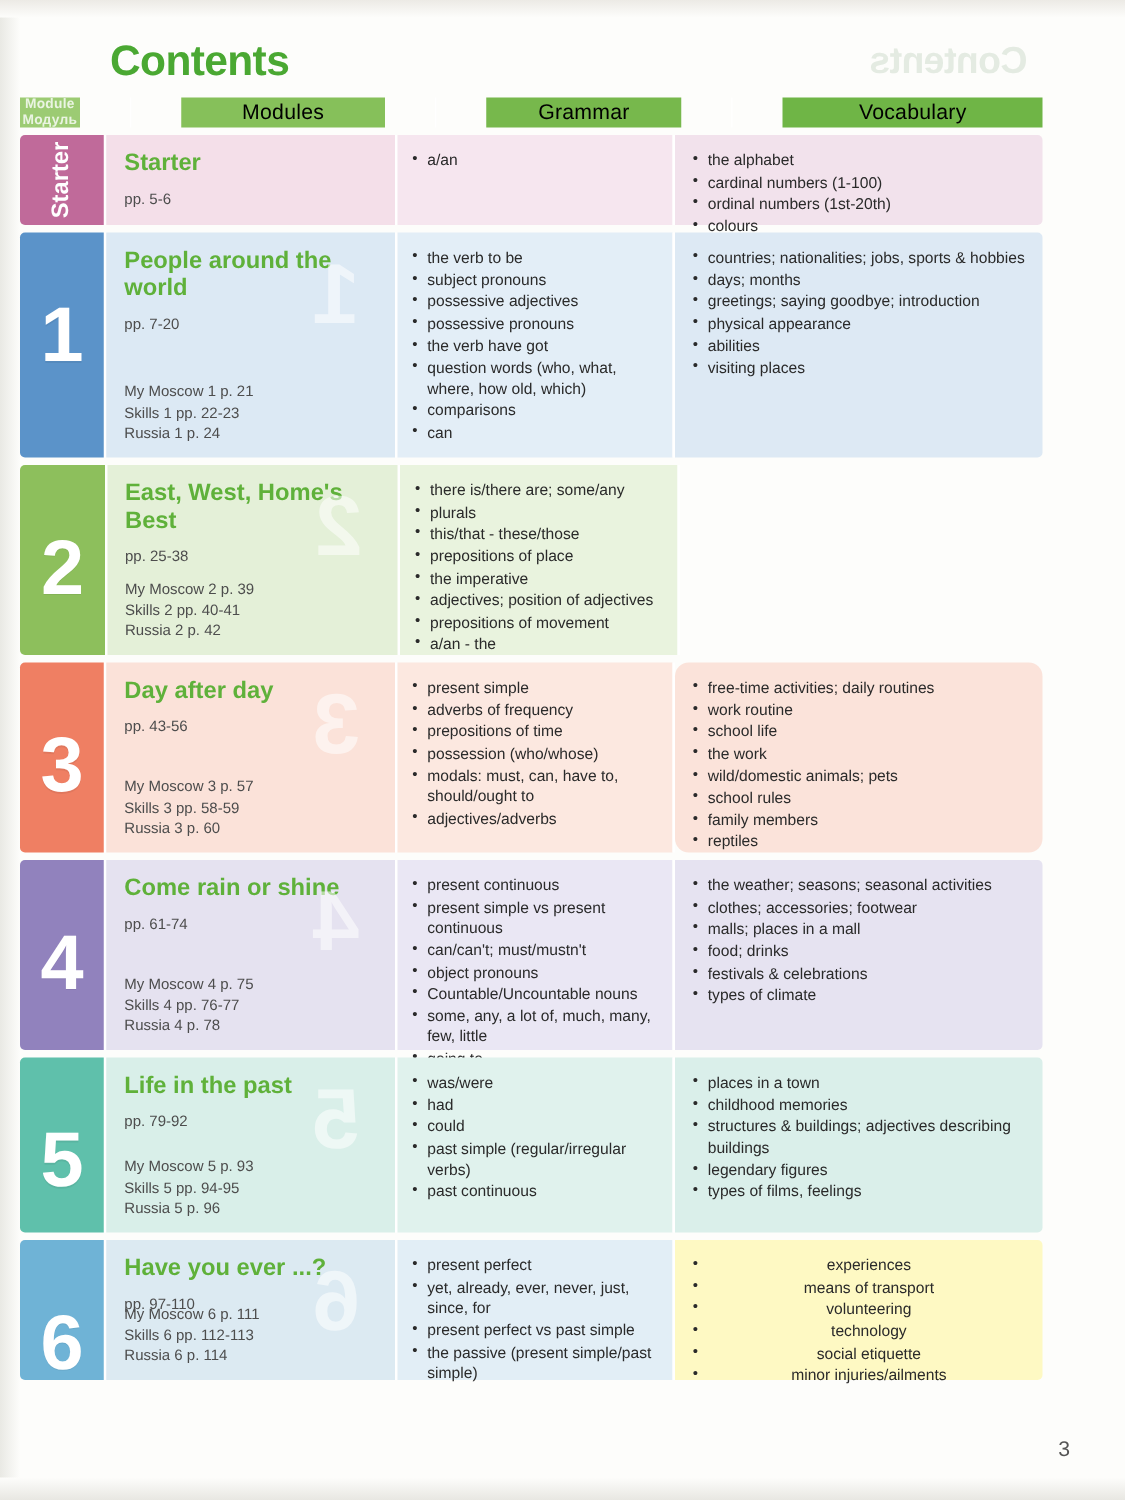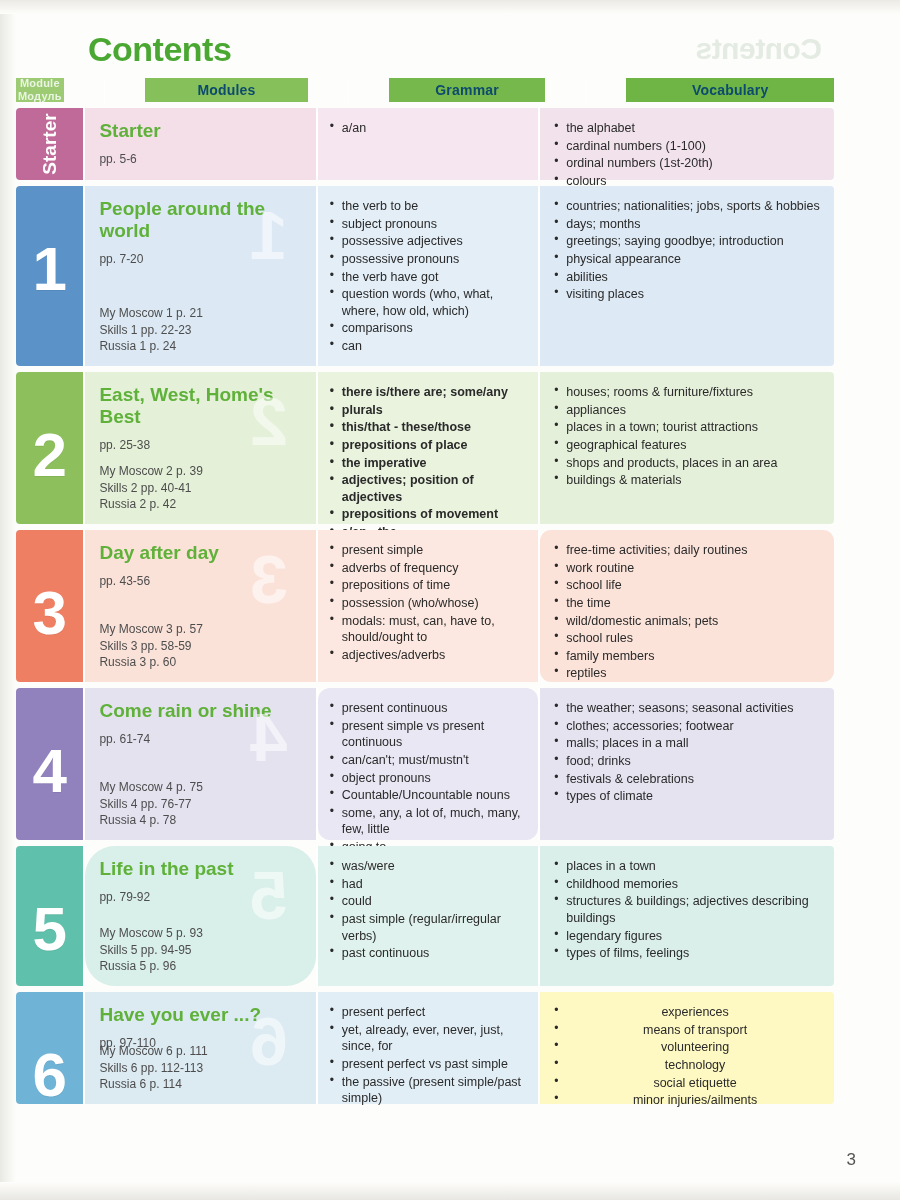--- a/index.html
+++ b/index.html
@@ -60,23 +60,23 @@
     top: 78px;
     width: 818px;
   }
   .header-row {
     display: flex;
     height: 24px;
     margin-left: 0px;
     gap: 40px;
   }
   .hcell {
-    color: #0c4a6e;
-    font-size: 14px;
-    font-weight: bold;
+    color: #000000;
+    font-size: 17px;
+    font-weight: normal;
     display: flex;
     align-items: center;
     justify-content: center;
     letter-spacing: 0.2px;
   }
   .h-index {
     width: 68px;
     background: #9ccb73;
     font-size: 11px;
     color: #eaf4e2;
@@ -312,43 +312,33 @@
             <div class="mod-title">East, West, Home's Best</div>
             <div class="mod-pages">pp. 25-38</div>
             <div class="mod-extra">
               <div>My Moscow 2 p. 39</div>
               <div>Skills 2 pp. 40-41</div>
               <div>Russia 2 p. 42</div>
             </div>
             <div class="ghost-num">2</div>
           </div>
           <div class="sep"></div>
-          <div class="gram-cell" style="background: rgb(233, 243, 222); font-weight: bold;">
+          <div class="gram-cell" style="background: rgb(233, 243, 222);">
             <ul class="items">
               <li>there is/there are; some/any</li>
               <li>plurals</li>
               <li>this/that - these/those</li>
               <li>prepositions of place</li>
               <li>the imperative</li>
               <li>adjectives; position of adjectives</li>
               <li>prepositions of movement</li>
               <li>a/an - the</li>
             </ul>
           </div>
           <div class="sep"></div>
-          <div class="vocab-cell" style="background: rgb(229, 240, 218);">
-            <ul class="items">
-              <li>houses; rooms &amp; furniture/fixtures</li>
-              <li>appliances</li>
-              <li>places in a town; tourist attractions</li>
-              <li>geographical features</li>
-              <li>shops and products, places in an area</li>
-              <li>buildings &amp; materials</li>
-            </ul>
-          </div>
         </div>
         <div class="row" style="height: 152px;">
           <div class="num-cell" style="background: rgb(239, 127, 99);">
             <div class="big">3</div>
           </div>
           <div class="sep"></div>
           <div class="mod-cell" style="background: rgb(251, 226, 217);">
             <div class="mod-title">Day after day</div>
             <div class="mod-pages">pp. 43-56</div>
             <div class="mod-extra">
@@ -368,21 +358,21 @@
               <li>modals: must, can, have to, should/ought to</li>
               <li>adjectives/adverbs</li>
             </ul>
           </div>
           <div class="sep"></div>
           <div class="vocab-cell" style="background: rgb(251, 227, 218); border-radius: 11px;">
             <ul class="items">
               <li>free-time activities; daily routines</li>
               <li>work routine</li>
               <li>school life</li>
-              <li>the time</li>
+              <li>the work</li>
               <li>wild/domestic animals; pets</li>
               <li>school rules</li>
               <li>family members</li>
               <li>reptiles</li>
             </ul>
           </div>
         </div>
         <div class="row" style="height: 152px;">
           <div class="num-cell" style="background: rgb(145, 130, 189);">
             <div class="big">4</div>
@@ -392,21 +382,21 @@
             <div class="mod-title">Come rain or shine</div>
             <div class="mod-pages">pp. 61-74</div>
             <div class="mod-extra">
               <div>My Moscow 4 p. 75</div>
               <div>Skills 4 pp. 76-77</div>
               <div>Russia 4 p. 78</div>
             </div>
             <div class="ghost-num">4</div>
           </div>
           <div class="sep"></div>
-          <div class="gram-cell" style="background: rgb(234, 231, 244); border-radius: 12px;">
+          <div class="gram-cell" style="background: rgb(234, 231, 244);">
             <ul class="items">
               <li>present continuous</li>
               <li>present simple vs present continuous</li>
               <li>can/can't; must/mustn't</li>
               <li>object pronouns</li>
               <li>Countable/Uncountable nouns</li>
               <li>some, any, a lot of, much, many, few, little</li>
               <li>going to</li>
             </ul>
           </div>
@@ -420,21 +410,21 @@
               <li>festivals &amp; celebrations</li>
               <li>types of climate</li>
             </ul>
           </div>
         </div>
         <div class="row" style="height: 140px;">
           <div class="num-cell" style="background: rgb(95, 192, 171);">
             <div class="big">5</div>
           </div>
           <div class="sep"></div>
-          <div class="mod-cell" style="background: rgb(217, 239, 233); border-radius: 30px;">
+          <div class="mod-cell" style="background: rgb(217, 239, 233);">
             <div class="mod-title">Life in the past</div>
             <div class="mod-pages">pp. 79-92</div>
             <div class="mod-extra">
               <div>My Moscow 5 p. 93</div>
               <div>Skills 5 pp. 94-95</div>
               <div>Russia 5 p. 96</div>
             </div>
             <div class="ghost-num">5</div>
           </div>
           <div class="sep"></div>

